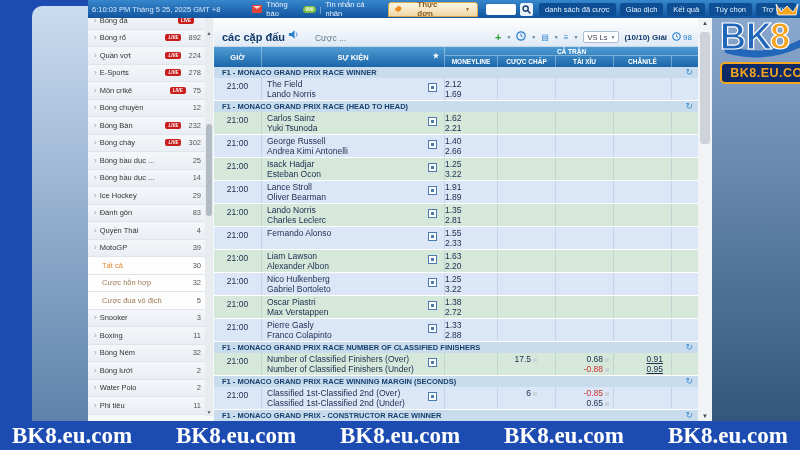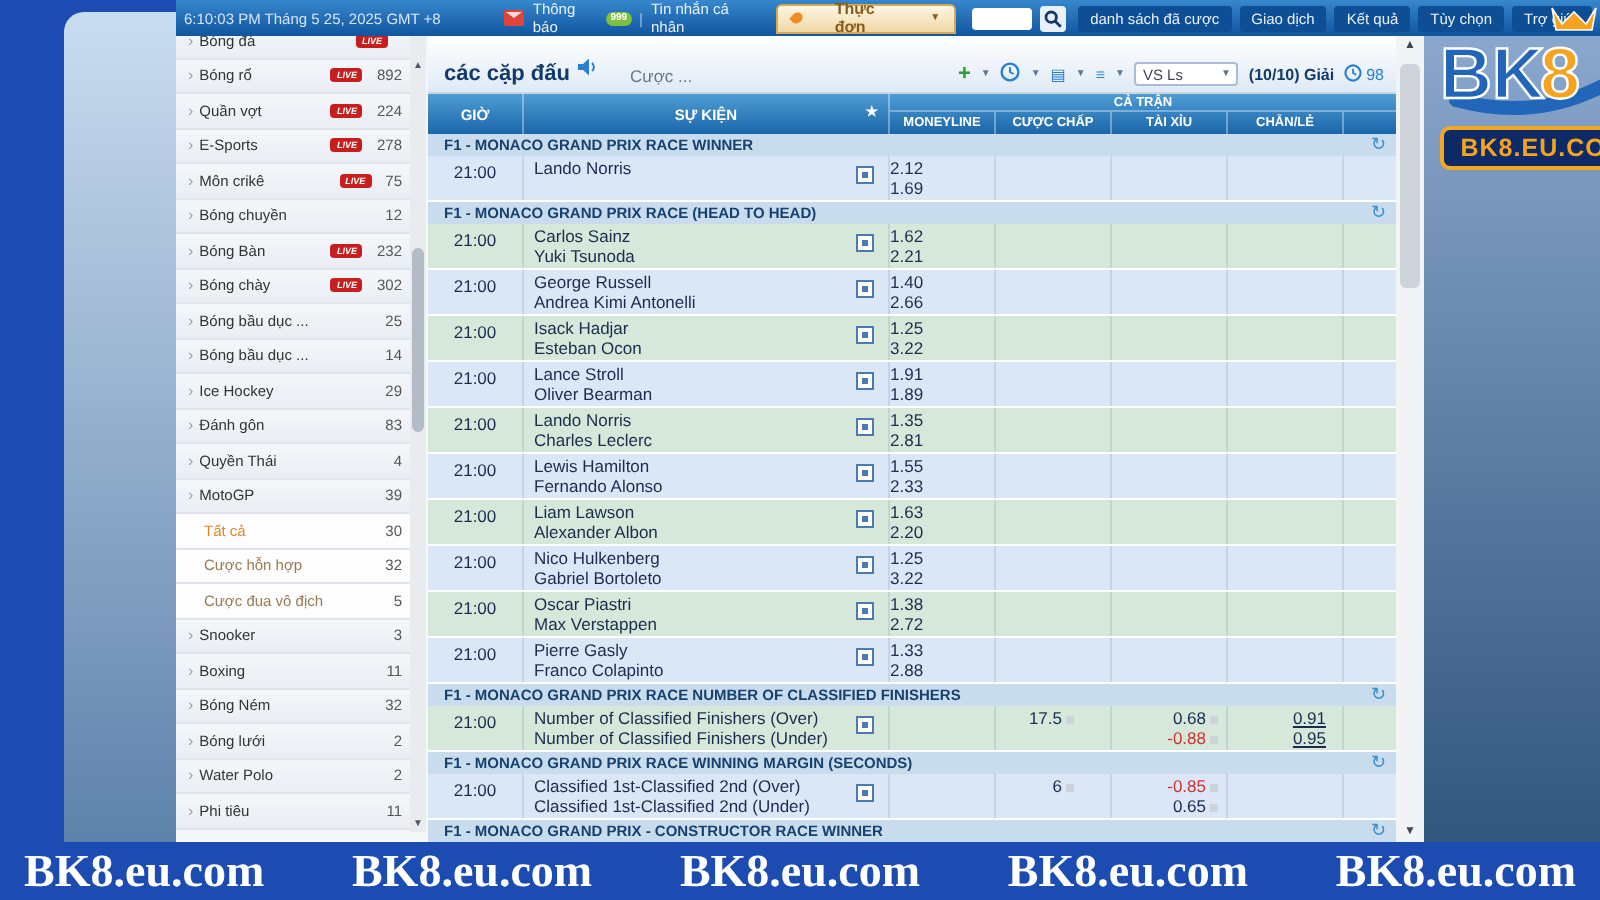--- a/index.html
+++ b/index.html
@@ -50,21 +50,21 @@
   
   .content{position:absolute;left:214px;top:18px;width:484px;height:403px;background:#fff;z-index:6;}
   .c-head{height:29px;background:linear-gradient(#ffffff,#dfeaf5);border-bottom:1px solid #c8d6e4;
     display:flex;align-items:flex-end;padding:0 6px 3px 8px;}
   .c-title{font-size:11px;font-weight:bold;color:#123a6a;}
   .c-sub{font-size:8.5px;color:#66788c;margin-left:16px;}
   .c-tools{margin-left:auto;display:flex;align-items:center;gap:5px;font-size:8px;color:#2a7fd0;}
   .plus{color:#2e9e3a;font-weight:bold;font-size:11px;line-height:10px;}
   .tool-caret{font-size:5px;color:#5a7a9a;}
   .view-select{background:#fff;border:1px solid #aabdd2;border-radius:2px;padding:0 3px;
-    font-size:7.5px;color:#445;display:flex;align-items:center;gap:19px;height:12px;}
+    font-size:7.5px;color:#445;display:flex;align-items:center;gap:3px;height:12px;}
   .league{font-size:8px;font-weight:bold;color:#123a6a;}
   .timer{display:flex;align-items:center;gap:2px;color:#2a7fd0;font-size:8px;}
 
   .thead{height:20px;display:flex;background:linear-gradient(#4f9cd4,#1b66aa);color:#fff;}
   .th{border-right:1px solid rgba(255,255,255,.35);display:flex;align-items:center;justify-content:center;
     font-size:7.5px;font-weight:bold;}
   .th-time{width:48px;}
   .th-event{width:183px;position:relative;}
   .th-event .star{position:absolute;right:5px;top:5px;font-size:7px;color:#fff;}
   .th-right{width:253px;display:flex;flex-direction:column;}
@@ -353,20 +353,21 @@
   </div>
 
   <div>
       <div class="sec">
     <span>F1 - MONACO GRAND PRIX RACE WINNER</span>
     <span class="refresh">↻</span>
   </div>
       <div class="row blue">
     <div class="cell-time rc">21:00</div>
     <div class="cell-event rc">
+      <div>The Field</div>
       <div>Lando Norris</div>
       <span class="bet-icon"></span>
     </div>
     <div class="cell-ml rc">
           <div><span>2.12</span></div>
           <div><span>1.69</span></div>
         </div>
     <div class="cell-hc rc"></div>
     <div class="cell-tx rc"></div>
     <div class="cell-cl rc"></div>
@@ -452,21 +453,20 @@
           <div><span>2.81</span></div>
         </div>
     <div class="cell-hc rc"></div>
     <div class="cell-tx rc"></div>
     <div class="cell-cl rc"></div>
     <div class="cell-fill"></div>
   </div>
       <div class="row blue">
     <div class="cell-time rc">21:00</div>
     <div class="cell-event rc">
-      <div>Lewis Hamilton</div>
       <div>Fernando Alonso</div>
       <span class="bet-icon"></span>
     </div>
     <div class="cell-ml rc">
           <div><span>1.55</span></div>
           <div><span>2.33</span></div>
         </div>
     <div class="cell-hc rc"></div>
     <div class="cell-tx rc"></div>
     <div class="cell-cl rc"></div>

